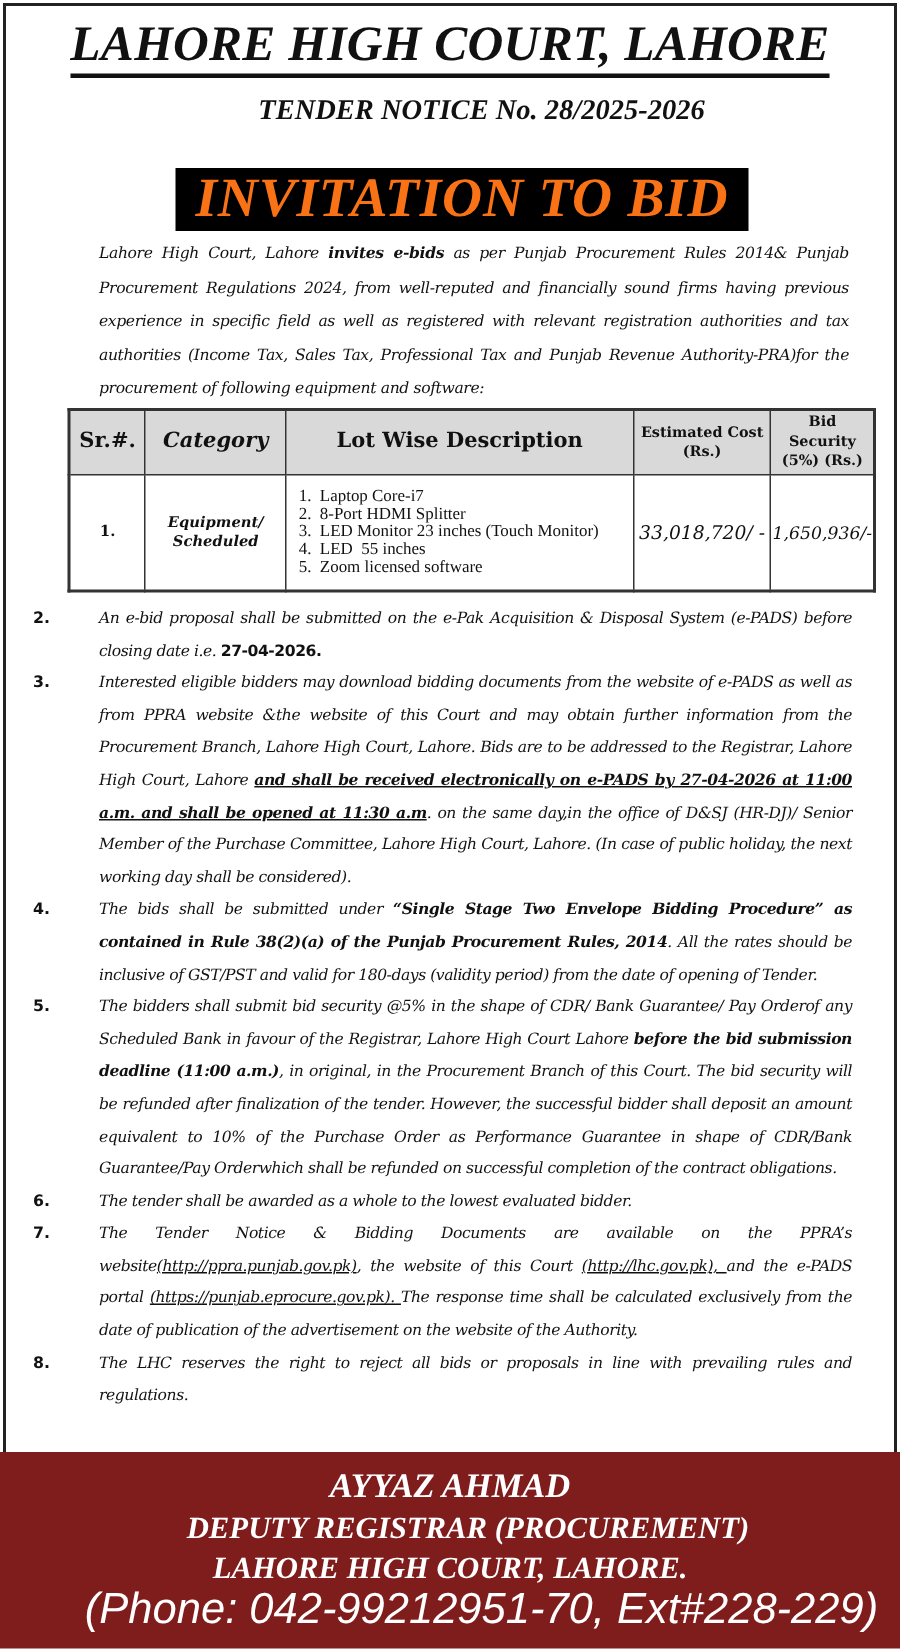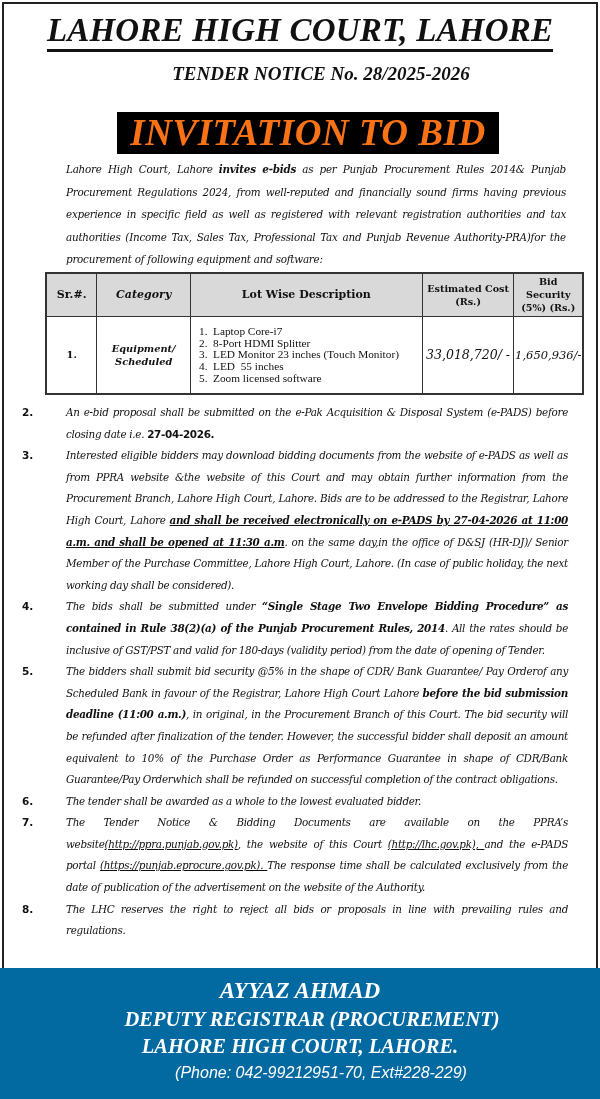--- a/index.html
+++ b/index.html
@@ -43,47 +43,47 @@
       line-height: 22.5px; text-align: justify; letter-spacing: -0.25px;
     }
     .intro b { font-weight: bold; }
     table.lots {
       position: absolute; left: 45px; top: 272px; width: 539px;
       border-collapse: collapse; font-family: "DejaVu Serif", serif;
       border: 2px solid #333;
     }
     table.lots th, table.lots td { border: 1.2px solid #333; }
     table.lots th {
-      background: #d9d9d9; font-size: 11px; font-weight: bold; height: 43px;
+      background: #d9d9d9; font-size: 14px; font-weight: bold; height: 43px;
       line-height: 13px; text-align: center; padding: 0 3px;
     }
     table.lots td { height: 78px; vertical-align: middle; }
     .c-sr { width: 51px; text-align: center; font-weight: bold; font-size: 10px; }
     .c-cat { width: 94px; text-align: center; font-weight: bold; font-style: italic; font-size: 9.8px; line-height: 13px; }
     .c-desc { width: 233px; }
     .c-est { width: 92px; text-align: center; font-style: italic; font-size: 12.5px; line-height: 17px; }
     .c-bid { width: 69px; text-align: center; font-style: italic; font-size: 11.5px; }
     .desc-list { list-style: none; font-family: "Liberation Serif", "DejaVu Serif", serif; font-size: 11.3px; line-height: 11.8px; padding: 2px 4px 1px 8px; }
     .desc-list li { display: flex; }
     .desc-list .num { width: 14px; flex: none; }
     .paras { position: absolute; left: 22px; top: 402px; width: 546px; }
     .para { display: flex; font-family: "DejaVu Serif", serif; font-size: 10.4px; line-height: 21.6px; }
     .para .pnum { width: 44px; flex: none; font-family: "DejaVu Sans", sans-serif; font-weight: bold; font-size: 10.5px; }
     .para .ptext { flex: 1; font-style: italic; text-align: justify; letter-spacing: -0.3px; }
     .para b { font-weight: bold; }
     .para u { text-decoration: underline; }
     .sans-b { font-family: "DejaVu Sans", sans-serif; font-weight: bold; font-style: normal; }
     .footer {
-      position: absolute; left: 0; right: 0; top: 968px; height: 131px; background: #0369a1; color: #fff;
+      position: absolute; left: 0; right: 0; top: 968px; height: 131px; background: #7f1d1d; color: #fff;
       text-align: center; font-family: "Liberation Serif", "DejaVu Serif", serif;
     }
     .footer .name { font-weight: bold; font-style: italic; font-size: 23px; line-height: 30px; margin-top: 8px; }
     .footer .role { font-weight: bold; font-style: italic; font-size: 20.5px; line-height: 27px; padding-left: 24px; }
     .footer .court { font-weight: bold; font-style: italic; font-size: 20.5px; line-height: 26px; }
-    .footer .phone { font-family: "Liberation Sans", sans-serif; font-style: italic; font-size: 16px; line-height: 28px; padding-left: 42px; }
+    .footer .phone { font-family: "Liberation Sans", sans-serif; font-style: italic; font-size: 29px; line-height: 28px; padding-left: 42px; }
   </style>
 </head>
 <body>
 
 <div class="frame"></div>
 
 <div class="title">
   <span>LAHORE HIGH COURT, LAHORE</span>
 </div>
 <div class="tender-no">TENDER NOTICE No. 28/2025-2026</div>

